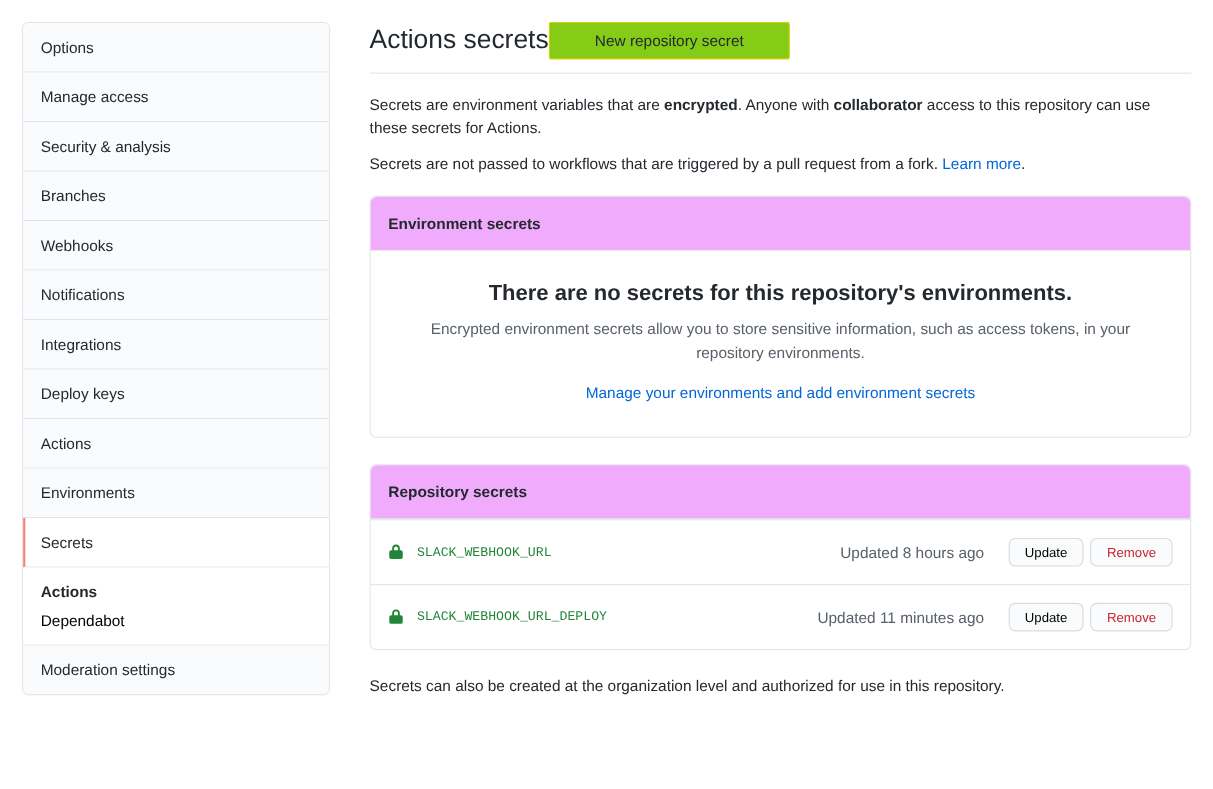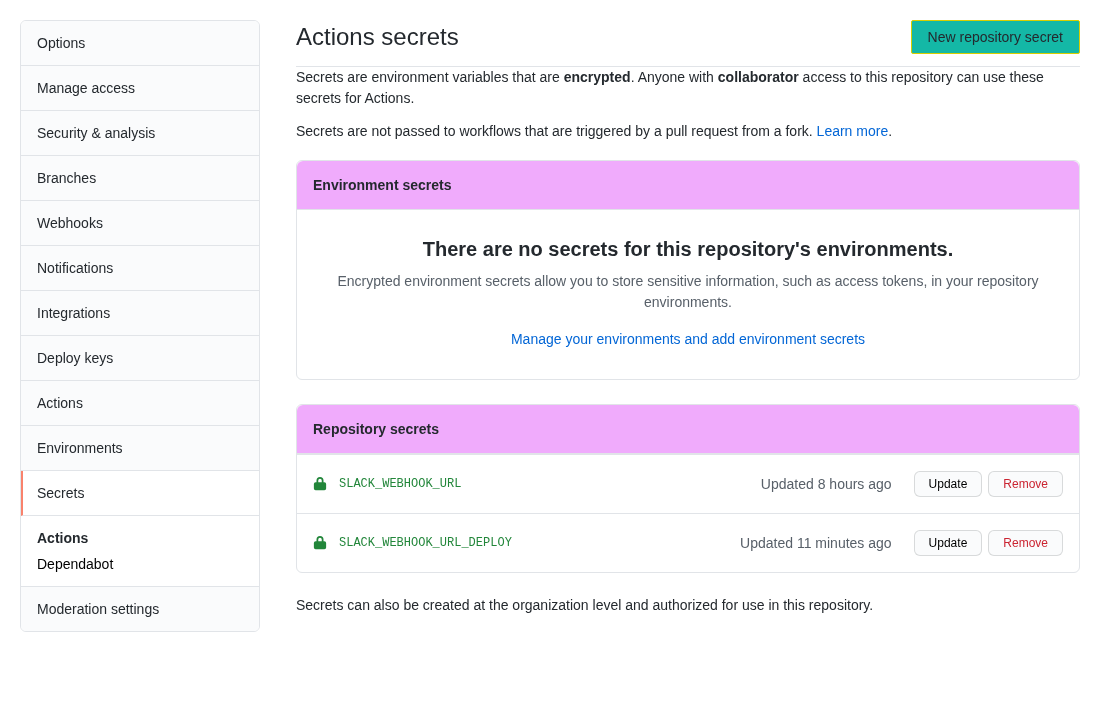--- a/index.html
+++ b/index.html
@@ -5,21 +5,21 @@
     * { box-sizing: border-box; margin: 0; padding: 0; }
     body {
       font-family: -apple-system, BlinkMacSystemFont, "Segoe UI", Helvetica, Arial, sans-serif;
       font-size: 14px;
       color: #24292e;
       background: #fff;
       display: flex;
       padding: 20px;
     }
     .sidebar {
-      width: 240px;
+      width: 280px;
       border: 1px solid #e1e4e8;
       border-radius: 6px;
       background: #fff;
       overflow: hidden;
       flex-shrink: 0;
     }
     .sidebar-item {
       padding: 14px 16px;
       border-bottom: 1px solid #e1e4e8;
       font-size: 14px;
@@ -46,35 +46,35 @@
       border-top: none;
     }
     .sidebar-item.no-border-bottom { border-bottom: none; padding-bottom: 4px; }
     .main {
       flex: 1;
       padding: 0 0 0 36px;
       max-width: 820px;
     }
     .page-header {
       display: flex;
-      justify-content: space-between;
       align-items: center;
       border-bottom: 1px solid #e1e4e8;
       padding-bottom: 12px;
+      margin-bottom: 18px;
     }
     .page-title {
       font-size: 24px;
       font-weight: 400;
       color: #24292e;
     }
     .new-secret-btn {
-      background: #14b8a6;
+      background: #84cc16;
       border: 1px solid #d8ce00;
       color: #24292e;
-      padding: 8px 16px;
+      padding: 8px 41px;
       font-size: 14px;
       font-weight: 500;
       border-radius: 2px;
       cursor: pointer;
     }
     .intro { color: #24292e; font-size: 14px; line-height: 1.5; margin-bottom: 12px; }
     .intro strong { font-weight: 600; }
     .intro a, .link { color: #0366d6; text-decoration: none; cursor: pointer; }
     .panel {
       border: 1px solid #e1e4e8;

